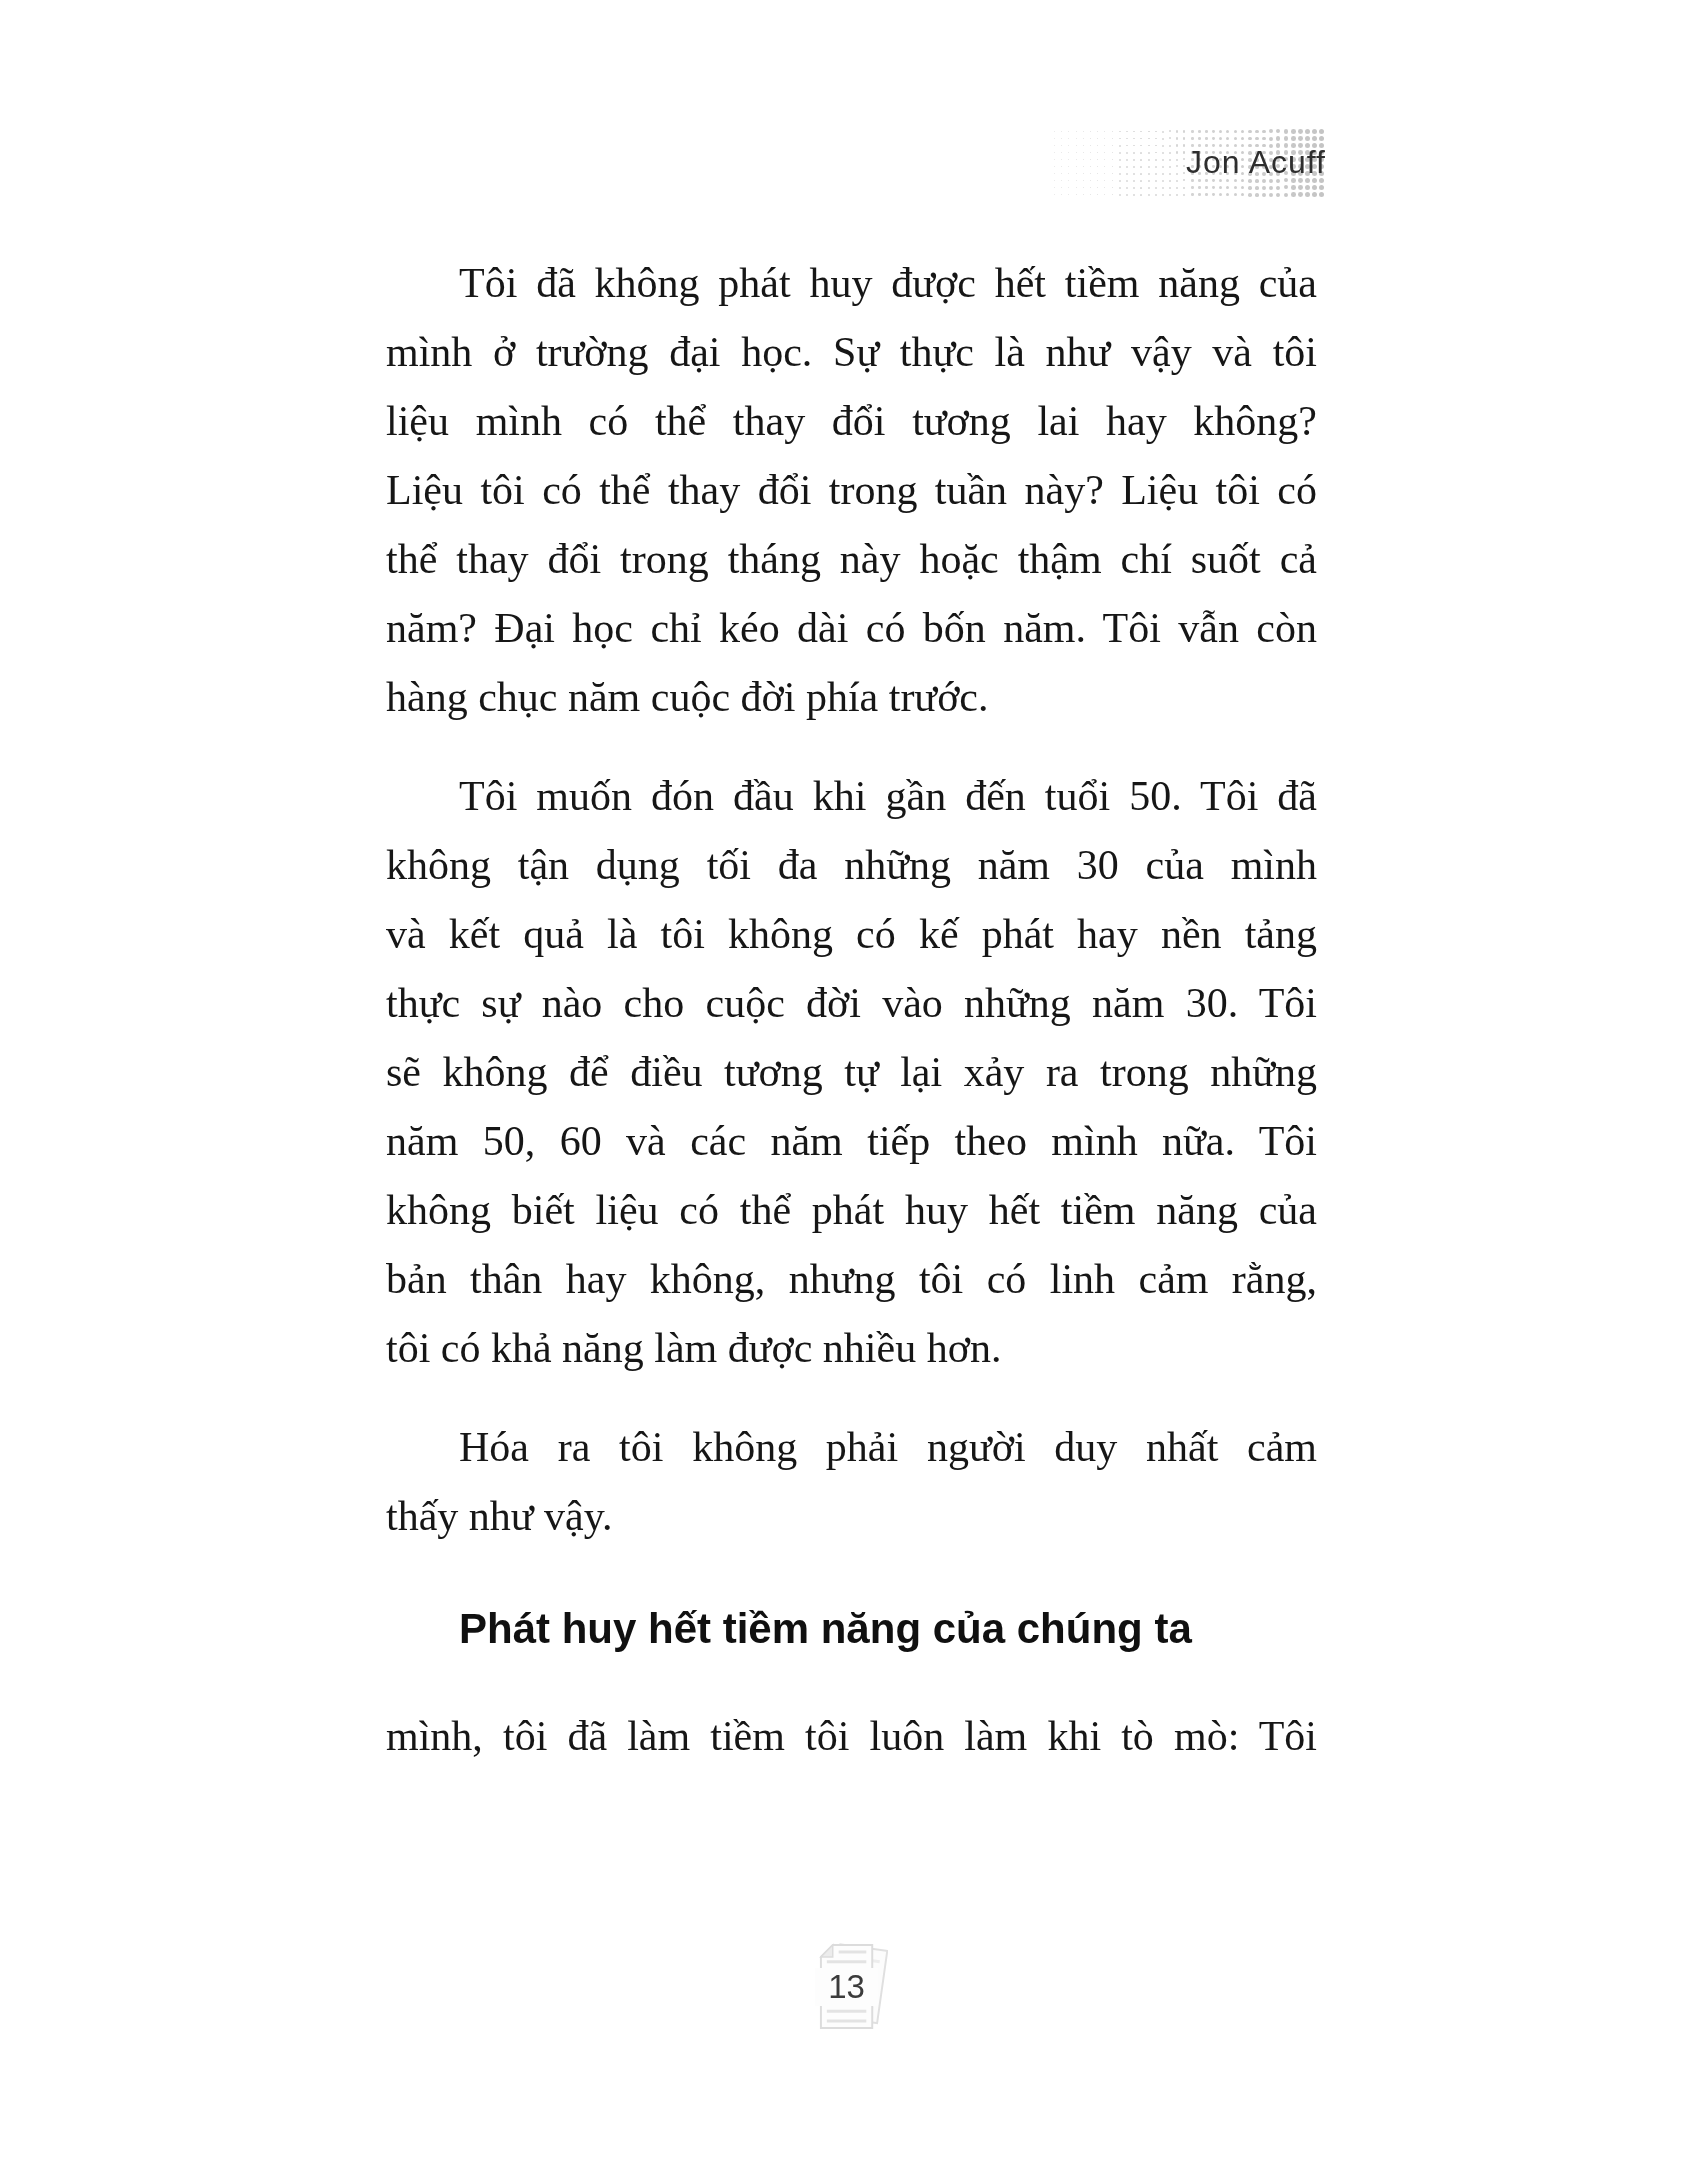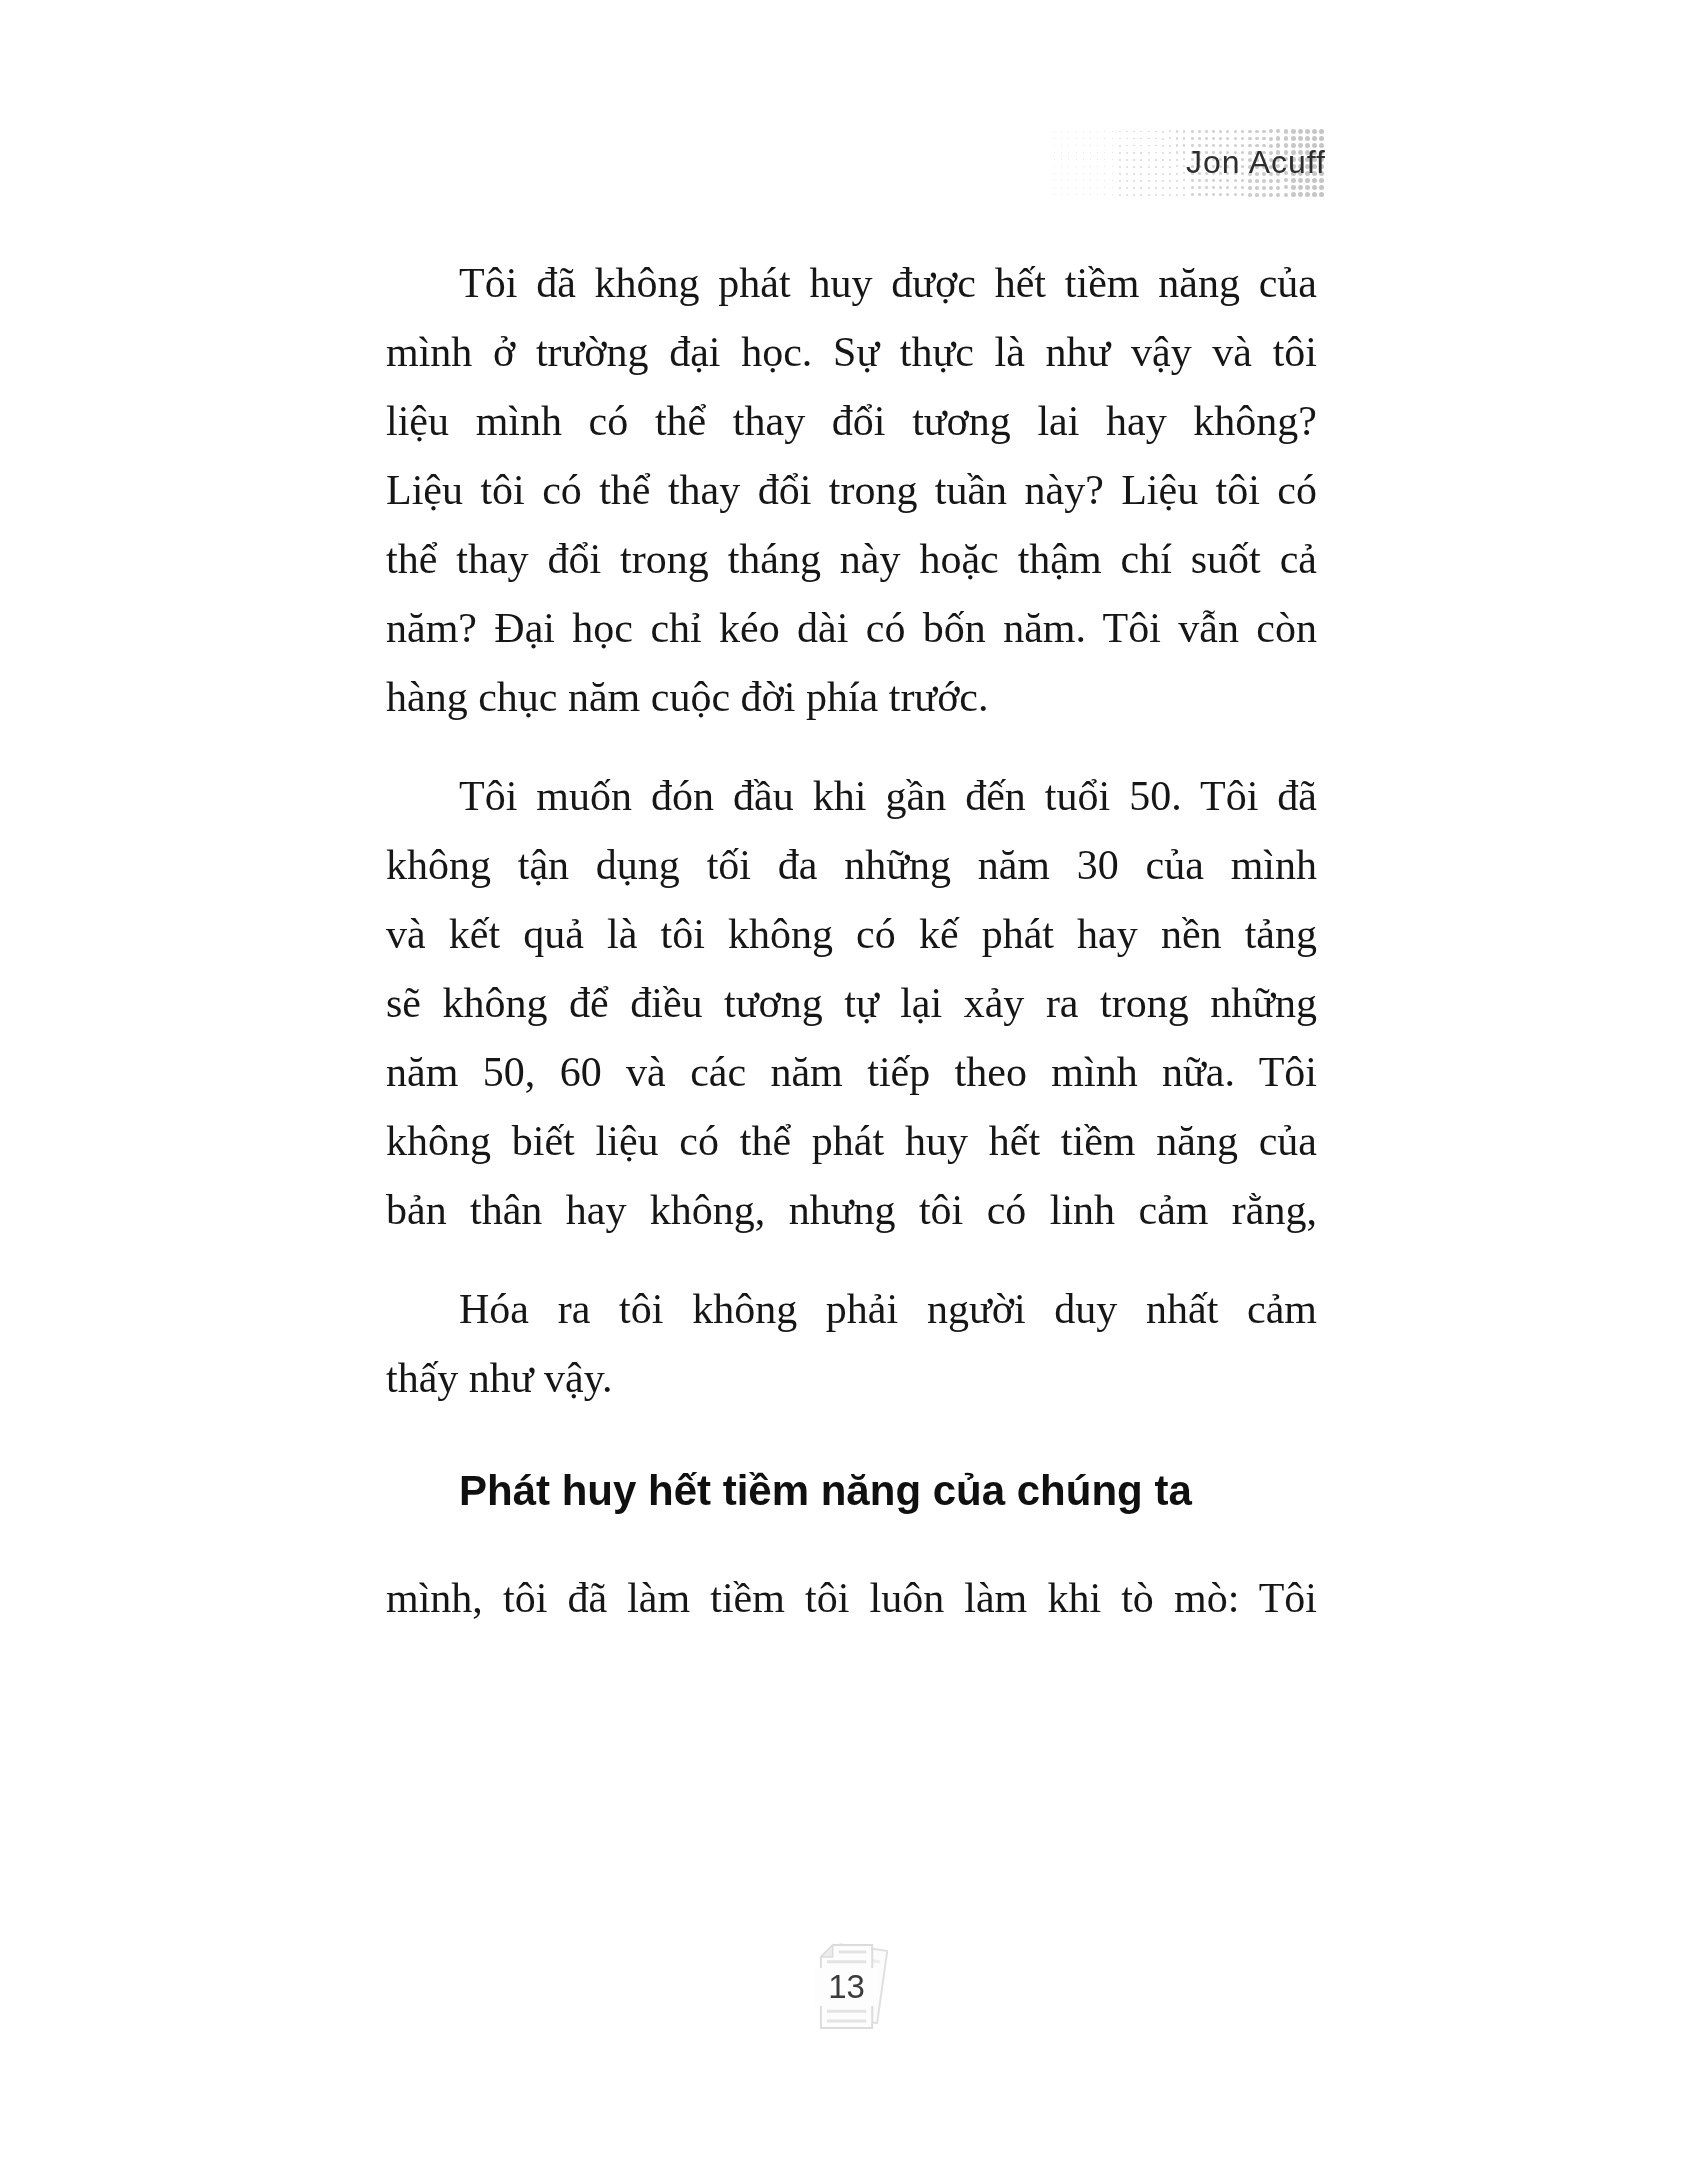--- a/index.html
+++ b/index.html
@@ -471,24 +471,26 @@
         <div class="line">liệu mình có thể thay đổi tương lai hay không?</div>
         <div class="line">Liệu tôi có thể thay đổi trong tuần này? Liệu tôi có</div>
         <div class="line">thể thay đổi trong tháng này hoặc thậm chí suốt cả</div>
         <div class="line">năm? Đại học chỉ kéo dài có bốn năm. Tôi vẫn còn</div>
         <div class="line last">hàng chục năm cuộc đời phía trước.</div>
       </div>
       <div class="paragraph">
         <div class="line first">Tôi muốn đón đầu khi gần đến tuổi 50. Tôi đã</div>
         <div class="line">không tận dụng tối đa những năm 30 của mình</div>
         <div class="line">và kết quả là tôi không có kế phát hay nền tảng</div>
+        <div class="line">thực sự nào cho cuộc đời vào những năm 30. Tôi</div>
         <div class="line">sẽ không để điều tương tự lại xảy ra trong những</div>
         <div class="line">năm 50, 60 và các năm tiếp theo mình nữa. Tôi</div>
         <div class="line">không biết liệu có thể phát huy hết tiềm năng của</div>
         <div class="line">bản thân hay không, nhưng tôi có linh cảm rằng,</div>
+        <div class="line last">tôi có khả năng làm được nhiều hơn.</div>
       </div>
       <div class="paragraph">
         <div class="line first">Hóa ra tôi không phải người duy nhất cảm</div>
         <div class="line last">thấy như vậy.</div>
       </div>
       <h2 class="section-heading">Phát huy hết tiềm năng của chúng ta</h2>
       <div class="paragraph">
         <div class="line">mình, tôi đã làm tiềm tôi luôn làm khi tò mò: Tôi</div>
       </div>
     </div>

